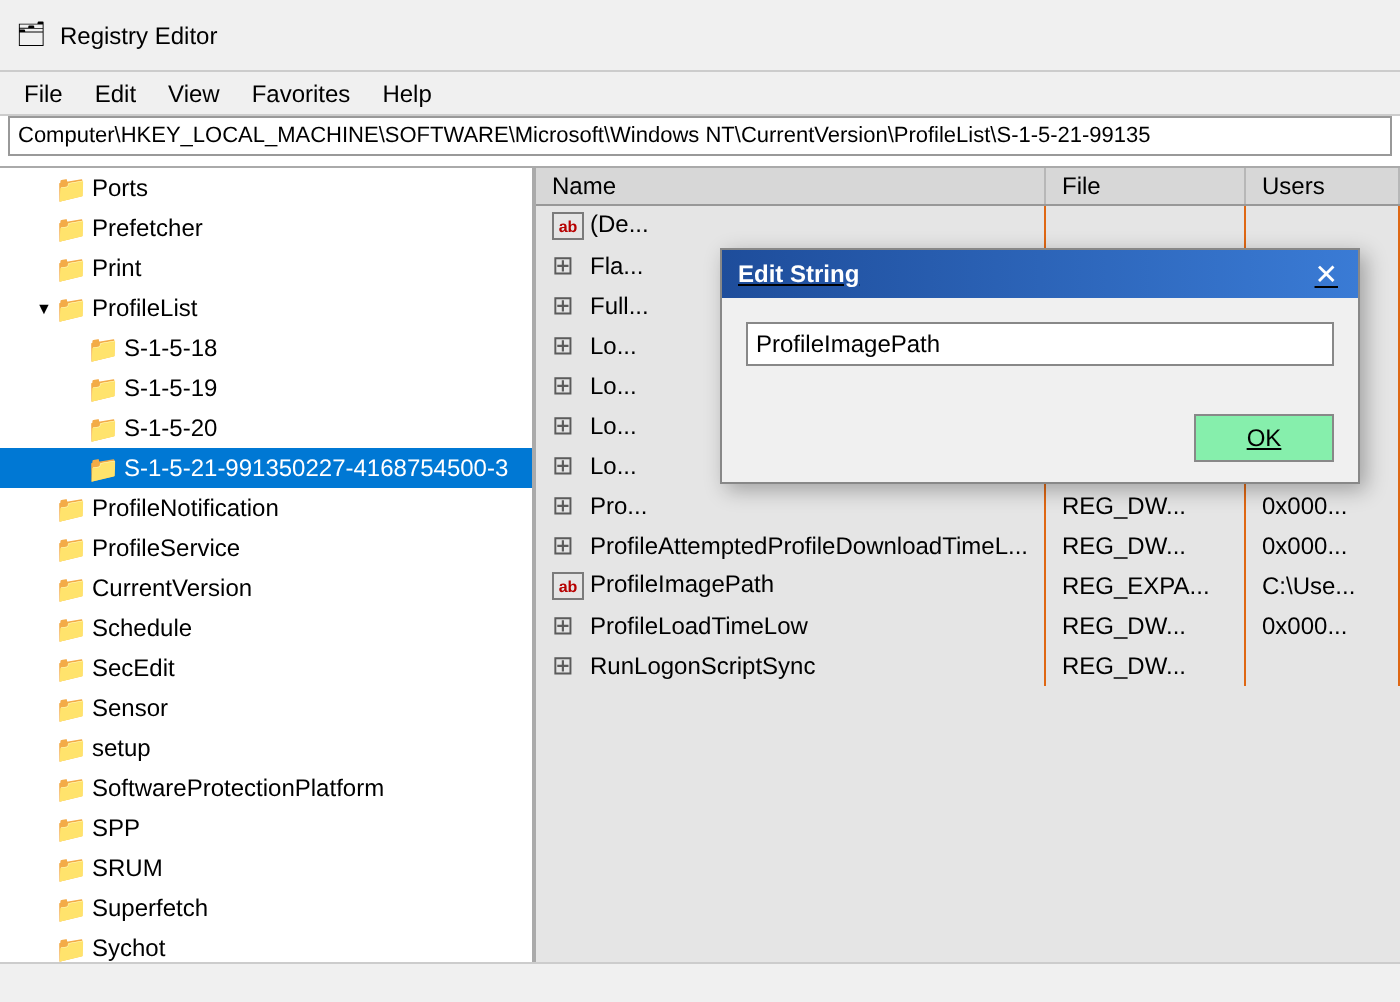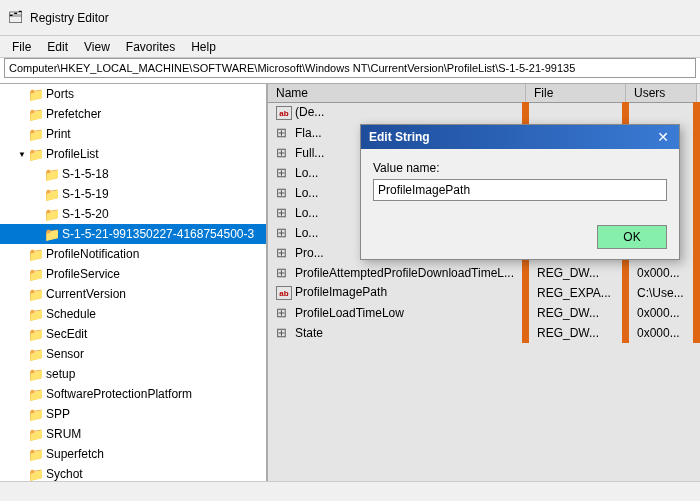--- a/index.html
+++ b/index.html
@@ -142,21 +142,21 @@
       border-right: 1px solid #ccc;
       padding: 2px 8px;
       text-align: left;
       font-weight: normal;
       font-size: 12px;
       position: sticky;
       top: 0;
     }
     .values-table td {
       padding: 1px 8px;
-      border-right: 7px solid #f97316;
+      border-right: 1px solid #f97316;
       font-size: 12px;
       height: 20px;
       white-space: nowrap;
     }
 
     
     .status-bar {
       height: 20px;
       background: #f0f0f0;
       border-top: 1px solid #ccc;
@@ -175,20 +175,21 @@
     .modal-overlay {
       position: absolute;
       top: 0; left: 0; right: 0; bottom: 0;
       background: rgba(0,0,0,0.1);
       display: flex;
       align-items: flex-start;
       justify-content: flex-end;
       padding-top: 40px;
       padding-right: 20px;
       z-index: 100;
+      text-decoration: underline;
     }
 
     
     .dialog {
       background: #f0f0f0;
       border: 1px solid #888;
       box-shadow: 3px 3px 10px rgba(0,0,0,0.3);
       width: 320px;
     }
     .dialog-title-bar {
@@ -468,35 +469,34 @@
     <td><span class="reg-ab">ab</span>ProfileImagePath</td>
     <td>REG_EXPA...</td>
     <td>C:\Use...</td>
   </tr>
           <tr>
     <td><span style="display:inline-block;width:16px;height:14px;margin-right:3px;font-size:13px;color:#666;">⊞</span>ProfileLoadTimeLow</td>
     <td>REG_DW...</td>
     <td>0x000...</td>
   </tr>
           <tr>
-    <td><span style="display:inline-block;width:16px;height:14px;margin-right:3px;font-size:13px;color:#666;">⊞</span>State</td>
-    <td>REG_DW...</td>
-    <td>0x000...</td>
+    <td><span style="display:inline-block;width:16px;height:14px;margin-right:3px;font-size:13px;color:#666;">⊞</span>RunLogonScriptSync</td>
+    <td>REG_DW...</td>
+    <td></td>
   </tr>
         </tbody>
     </table>
 
     <div class="modal-overlay">
       <div class="dialog">
         <div class="dialog-title-bar">
           <span>Edit String</span>
           <button class="dialog-close">✕</button>
         </div>
         <div class="dialog-body">
-          <div class="dialog-label">Value name:</div>
           <input class="dialog-input" type="text" value="ProfileImagePath" style="">
         </div>
         <div class="dialog-buttons">
           <button class="dialog-btn primary">OK</button>
         </div>
       </div>
     </div>
   </div>
 </div>
 

